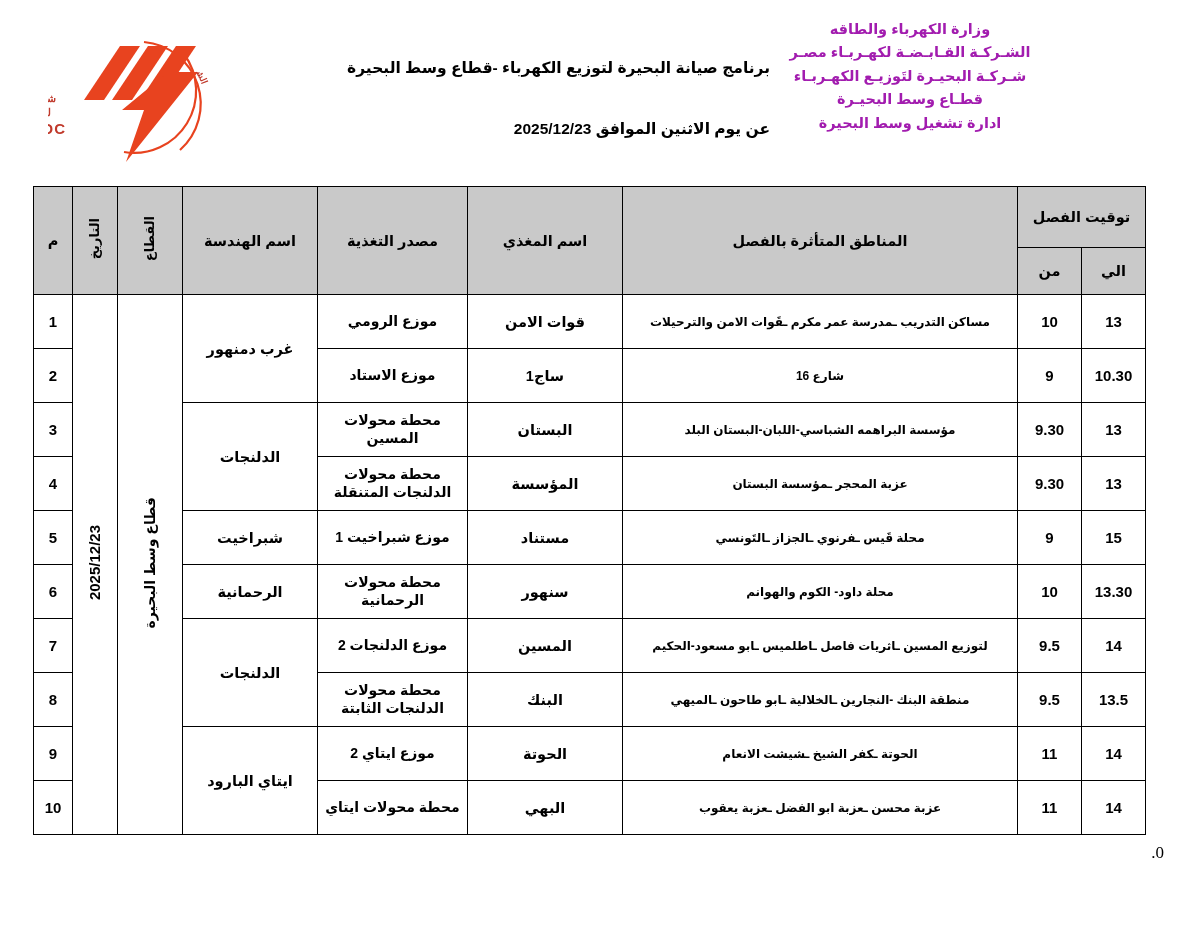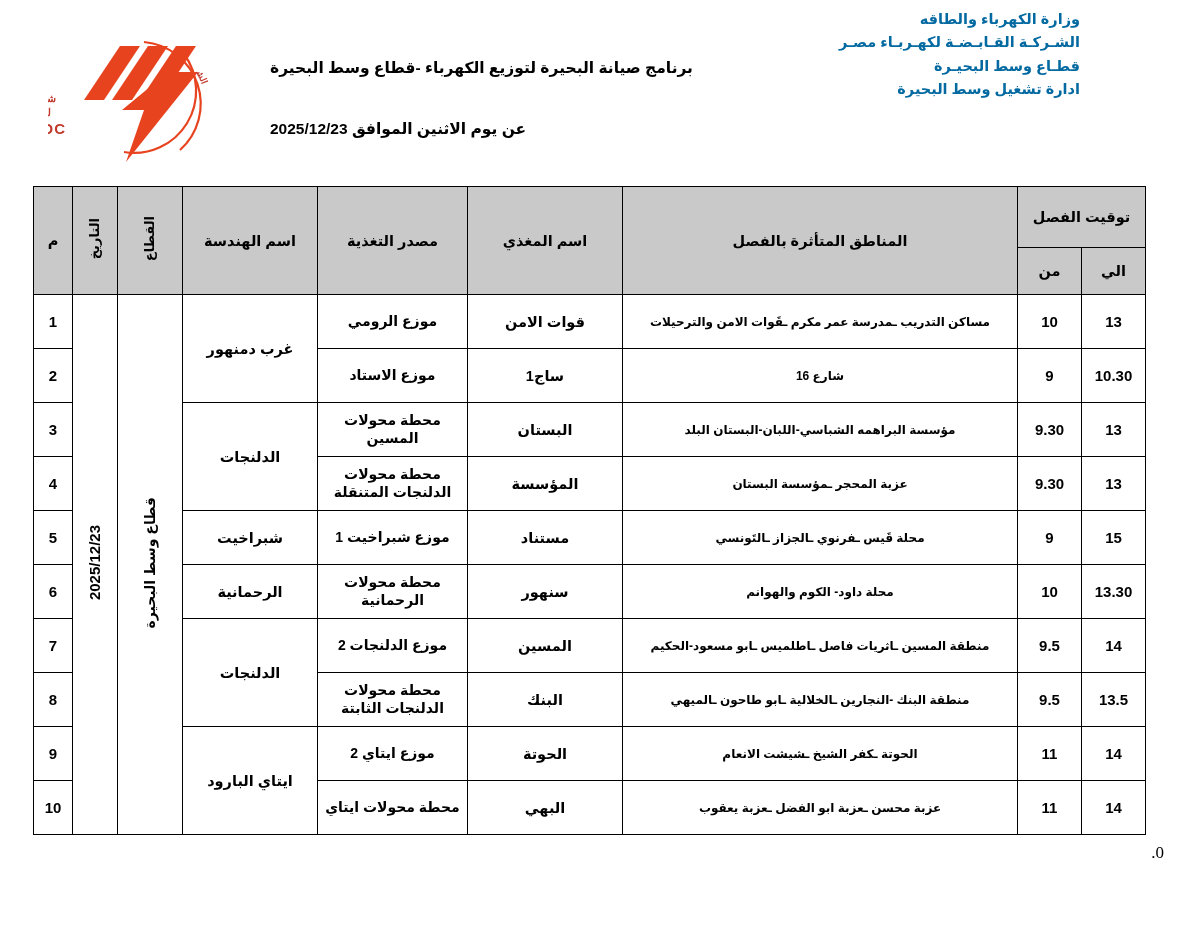--- a/index.html
+++ b/index.html
@@ -30,43 +30,44 @@
     left: 48px; top: 24px;
     width: 190px; height: 148px;
   }
   .logo-svg { display:block; width: 190px; height: 148px; }
 
   
   .title-block {
     position: absolute;
     left: 270px; top: 58px;
     width: 500px;
-    text-align: left;
+    text-align: right;
     color: #000;
   }
   .title-line1 {
     font-size: 15.5px;
     font-weight: bold;
     line-height: 1.35;
     letter-spacing: 0px;
     white-space: nowrap;
   }
   .title-line2 {
     font-size: 15.5px;
     font-weight: bold;
     line-height: 1.35;
     margin-top: 40px;
     white-space: nowrap;
   }
 
   
   .org-block {
     position: absolute;
-    right: 120px; top: 8px;
-    color: #0369a1;
+    right: 120px; top: 18px;
+    text-align: center;
+    color: #a21caf;
     width: 340px;
   }
   .org-line {
     font-size: 14.5px;
     font-weight: bold;
     line-height: 1.62;
     white-space: nowrap;
   }
   .org-line.spaced { letter-spacing: 1.6px; }
 
@@ -191,20 +192,21 @@
     </div>
 
     <div class="title-block">
       <div class="title-line1">برنامج صيانة البحيرة لتوزيع الكهرباء -قطاع وسط البحيرة</div>
       <div class="title-line2">عن يوم الاثنين الموافق 2025/12/23</div>
     </div>
 
     <div class="org-block">
       <div class="org-line">وزارة الكهرباء والطاقه</div>
       <div class="org-line spaced">الشـركـة القـابـضـة لكهـربـاء مصـر</div>
+      <div class="org-line spaced">شـركـة البحيـرة لتَوزيـع الكهـربـاء</div>
       <div class="org-line spaced">قطـاع وسط البحيـرة</div>
       <div class="org-line">ادارة تشغيل وسط البحيرة</div>
     </div>
   </div>
 
   <div class="table-wrap">
     <table class="sched">
       <colgroup>
         <col class="c-to">
           <col class="c-from">
@@ -287,21 +289,21 @@
             <td class="time">10</td>
             <td class="areas">محلة داود- الكوم والهوانم</td>
             <td class="feeder">سنهور</td>
             <td class="src">محطة محولات الرحمانية</td>
             <td class="eng" rowspan="1">الرحمانية</td>
             <td class="rownum">6</td>
           </tr>
           <tr>
             <td class="time">14</td>
             <td class="time">9.5</td>
-            <td class="areas">منطقة المسين ـاثريات فاصل ـاطلميس ـابو مسعود-الحكيم</td>
+            <td class="areas">لتوزيع المسين ـاثريات فاصل ـاطلميس ـابو مسعود-الحكيم</td>
             <td class="feeder">المسين</td>
             <td class="src">موزع الدلنجات 2</td>
             <td class="eng" rowspan="2">الدلنجات</td>
             <td class="rownum">7</td>
           </tr>
           <tr>
             <td class="time">13.5</td>
             <td class="time">9.5</td>
             <td class="areas">منطقة البنك -النجارين ـالخلالية ـابو طاحون ـالميهي</td>
             <td class="feeder">البنك</td>

